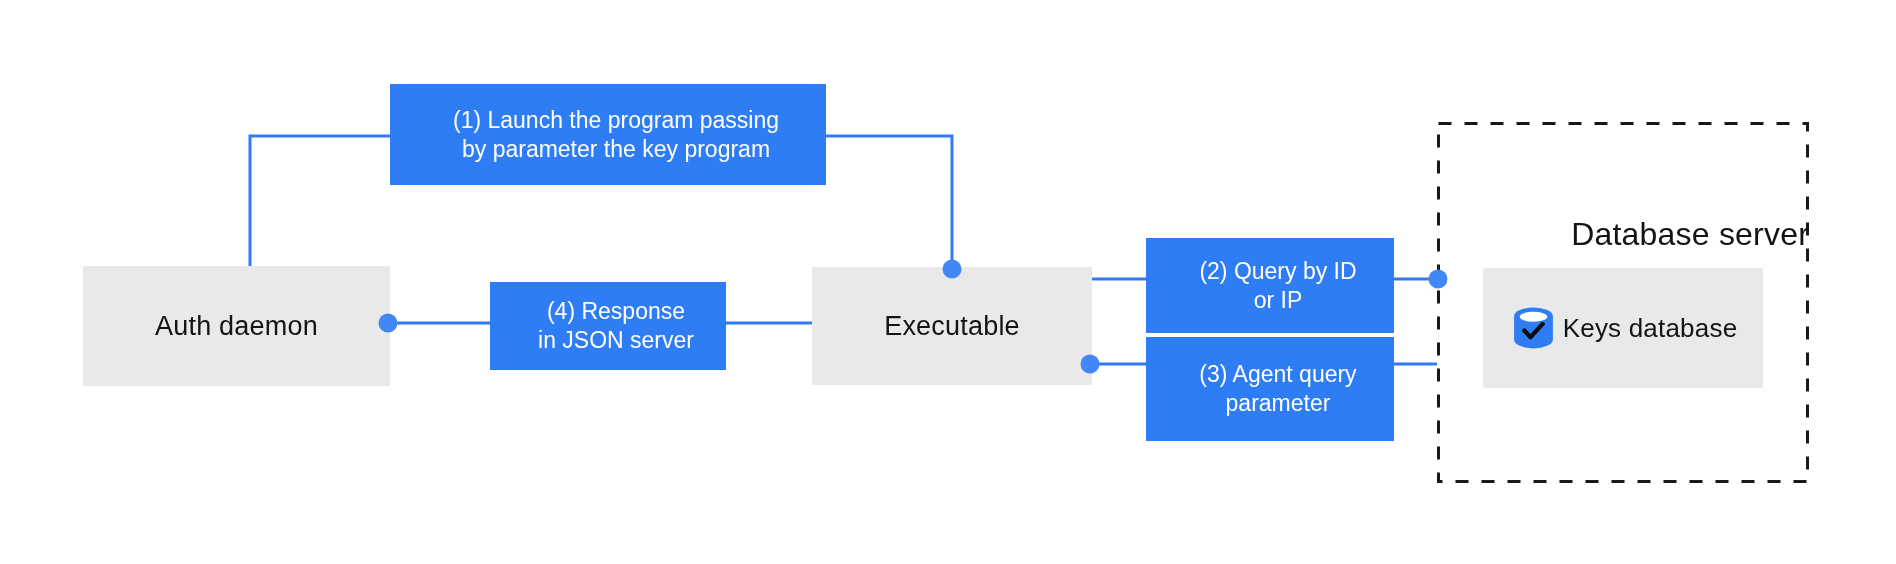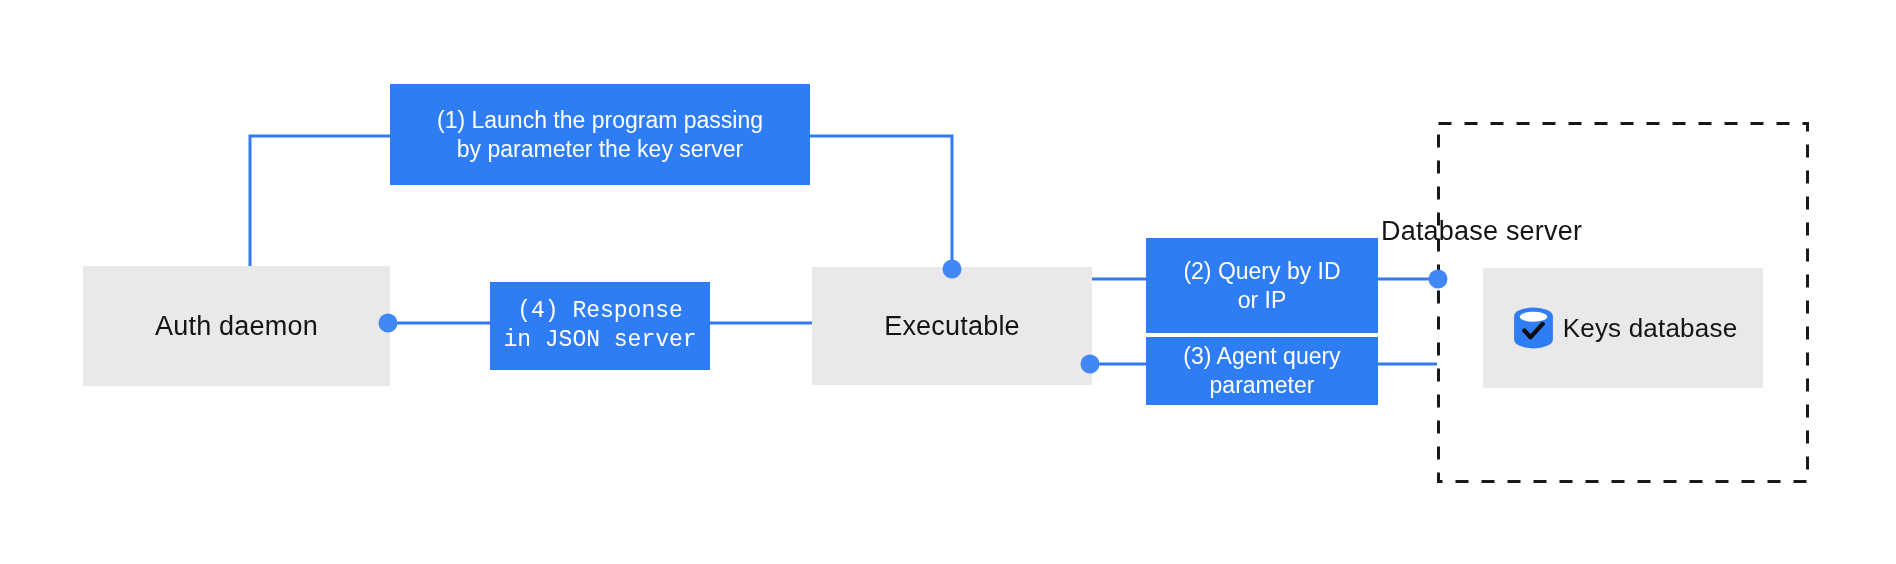--- a/index.html
+++ b/index.html
@@ -10,32 +10,32 @@
   .wires{position:absolute;left:0;top:0;z-index:1;}
   .node{
     position:absolute;z-index:2;background:#E9E9E9;
     display:flex;align-items:center;justify-content:center;
     color:#141414;font-size:27px;letter-spacing:.2px;
   }
   .node--auth{left:83px;top:266px;width:307px;height:120px;}
   .node--exec{left:812px;top:267px;width:280px;height:118px;}
   .node--keys{left:1483px;top:268px;width:280px;height:120px;gap:5px;font-size:26px;}
   .db-title{
-    position:absolute;z-index:2;left:1381px;top:216px;width:372px;
-    text-align:left;color:#141414;font-size:27px;letter-spacing:.2px;
+    position:absolute;z-index:2;left:1437px;top:216px;width:372px;
+    text-align:right;color:#141414;font-size:32px;letter-spacing:.2px;
   }
   .step{
     position:absolute;z-index:2;background:#2F7DF5;color:#ffffff;
     display:flex;flex-direction:column;align-items:center;justify-content:center;
-    font-size:23px;line-height:29px;text-align:center;
+    font-size:23px;line-height:29px;text-align:center;padding-left:16px;
   }
   .step--1{left:390px;top:84px;width:420px;height:101px;}
   .step--2{left:1146px;top:238px;width:232px;height:95px;}
-  .step--3{left:1146px;top:337px;width:232px;height:68px;}
-  .step--4{left:490px;top:282px;width:220px;height:88px;font-family:Liberation Mono, monospace;}
+  .step--3{left:1146px;top:337px;width:232px;height:104px;}
+  .step--4{left:490px;top:282px;width:220px;height:88px;}
   .dot{
     position:absolute;z-index:3;width:19px;height:19px;border-radius:50%;
     background:#4187F6;transform:translate(-50%,-50%);
   }
   .dot--1{left:952px;top:269px;}
   .dot--2{left:1438px;top:279px;}
   .dot--3{left:1090px;top:364px;}
   .dot--4{left:388px;top:323px;}
   .dbicon{width:49px;height:43px;flex:0 0 auto;}
 </style>
@@ -72,21 +72,21 @@
       <path d="M5 9 L5 32 A19 8.5 0 0 0 43 32 L43 9 Z" fill="#2F7DF5"></path>
       <ellipse cx="24" cy="9" rx="19" ry="8.5" fill="#2F7DF5"></ellipse>
       <ellipse cx="24" cy="9.5" rx="13.5" ry="5" fill="#ffffff"></ellipse>
       <polyline points="15,23 21,29.5 33,16.5" fill="none" stroke="#0d0d0d" stroke-width="4.2" stroke-linecap="round" stroke-linejoin="round"></polyline>
     </svg>
     <span>Keys database</span>
   </div>
 
   <div class="step step--1">
     <span>(1) Launch the program passing</span>
-    <span>by parameter the key server</span>
+    <span>by parameter the key program</span>
   </div>
 
   <div class="step step--2">
     <span>(2) Query by ID</span>
     <span>or IP</span>
   </div>
 
   <div class="step step--3">
     <span>(3) Agent query</span>
     <span>parameter</span>

